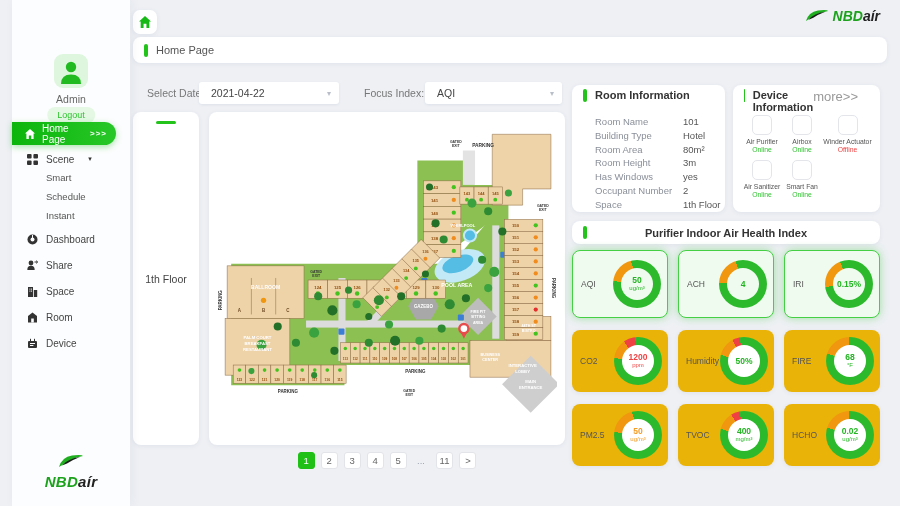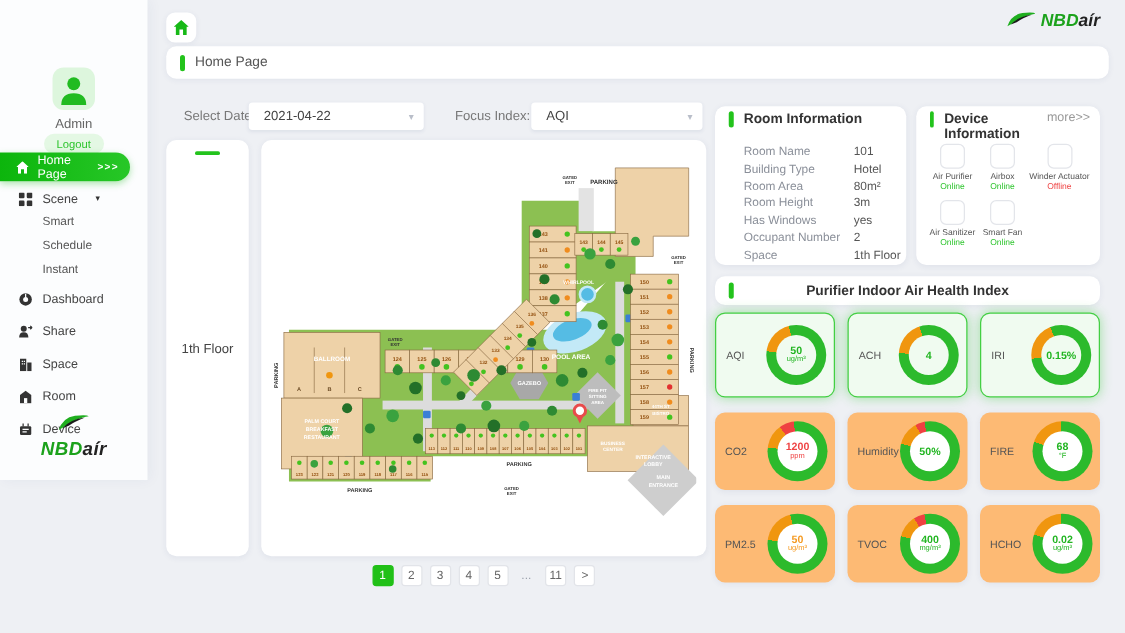--- a/index.html
+++ b/index.html
@@ -1,21 +1,21 @@
 <!DOCTYPE html>
 <html><head>
 <meta charset="utf-8">
 <style>
 *{margin:0;padding:0;box-sizing:border-box}
 html,body{width:900px;height:506px}
 body{font-family:"Liberation Sans",sans-serif;background:#eef0f4;position:relative;overflow:hidden;color:#444}
 .abs{position:absolute}
 .card{background:#fff;border-radius:8px;box-shadow:0 1px 5px rgba(40,60,110,.07)}
 
-.sidebar{position:absolute;left:0;top:0;width:118px;height:384px;background:#fcfdfe;box-shadow:2px 0 10px rgba(40,60,110,.05);z-index:5}
+.sidebar{position:absolute;left:12px;top:0;width:118px;height:506px;background:#fcfdfe;box-shadow:2px 0 10px rgba(40,60,110,.05);z-index:5}
 .avatar{position:absolute;left:42px;top:54px;width:34px;height:34px;border-radius:9px;background:#ddf6dd;overflow:hidden}
 .avatar svg{display:block;margin:4px auto 0}
 .admin{position:absolute;top:93px;width:100%;text-align:center;font-size:10.5px;color:#666}
 .logout{position:absolute;top:107px;left:50%;transform:translateX(-50%);background:#e4f8e4;color:#2fc52f;font-size:9px;padding:3px 10px;border-radius:9px;cursor:pointer}
 .active-pill{position:absolute;top:122px;left:0;width:104px;height:23px;background:linear-gradient(90deg,#0cb50c,#27c727);border-radius:0 12px 12px 0;display:flex;align-items:center;color:#fff;font-size:10px;box-shadow:0 2px 6px rgba(20,180,20,.35)}
 .active-pill .hicon{margin:0 7px 0 13px;display:flex}
 .active-pill .arr{margin-left:auto;margin-right:9px;font-size:8px;font-weight:bold;letter-spacing:1px}
 .side-item{position:absolute;left:0;width:118px;height:18px;display:flex;align-items:center;font-size:10px;color:#444;cursor:pointer}
 .side-item .si{width:11px;height:11px;margin:0 8px 0 15px;display:flex}
 .side-sub{position:absolute;left:34px;font-size:9.5px;color:#555;cursor:pointer}
@@ -44,39 +44,39 @@
 .mapcard{left:209px;top:112px;width:356px;height:333px;overflow:hidden}
 .mapcard svg{display:block;margin:7px auto 0}
 
 .pager{left:209px;top:452px;width:356px;display:flex;justify-content:center;gap:6px}
 .page{min-width:17px;height:17px;background:#fff;border:1px solid #e2e4e9;border-radius:3px;font-size:9.5px;color:#666;display:flex;align-items:center;justify-content:center;cursor:pointer;padding:0 3px}
 .page.active{background:#21c017;border-color:#21c017;color:#fff}
 .page.dots{border:none;background:transparent;color:#9aa0ab;cursor:default}
 
 .panel-title{display:flex;height:24px}
 .panel-title b{font-size:11px;color:#333}
-.more{margin-left:auto;margin-right:8px;font-size:10px;color:#999;cursor:pointer}
+.more{margin-left:auto;margin-right:22px;font-size:13px;color:#999;cursor:pointer}
 .ricard{left:572px;top:85px;width:153px;height:127px;padding-top:4px}
 .ri-rows{padding:2px 0 6px 23px}
 .ri-row{display:flex;font-size:9.5px;line-height:13.8px}
 .ri-row .rl{width:88px;color:#8a8f99}
 .ri-row .rv{color:#555}
 .devcard{left:733px;top:85px;width:147px;height:127px;padding-top:4px}
 .dev-grid{display:grid;grid-template-columns:44px 36px 55px;padding:2px 0 0 7px;row-gap:7px}
 .dev{display:flex;flex-direction:column;align-items:center;cursor:pointer}
 .dev-box{width:20px;height:20px;border:1px solid #e3e5ea;border-radius:5px;background:#fff}
 .dev-name{font-size:6.8px;color:#555;margin-top:3px;white-space:nowrap}
 .dev-status{font-size:6.8px;margin-top:1px}
 .dev-status.on{color:#2fc52f}
 .dev-status.off{color:#ef4545}
 .hdrcard{left:572px;top:221px;width:308px;height:23px;display:flex;align-items:center}
 .hdrcard b{position:absolute;width:100%;text-align:center;font-size:11px;color:#333}
 
 #gauge-grid{position:absolute;left:572px;top:250px;width:308px;display:grid;grid-template-columns:repeat(3,96px);column-gap:10px;row-gap:12px}
-.gcard{height:62px;background:#fdba74;border-radius:8px;box-shadow:0 1px 5px rgba(40,60,110,.07);position:relative;cursor:pointer}
+.gcard{height:62px;background:#eab308;border-radius:8px;box-shadow:0 1px 5px rgba(40,60,110,.07);position:relative;cursor:pointer}
 .gcard.hl{height:68px;background:#f0fbf0;border:1.5px solid #44cf44;box-shadow:0 0 9px rgba(60,205,60,.45)}
 .glabel{position:absolute;left:8px;top:50%;transform:translateY(-50%);font-size:8.5px;color:#555}
 .donut{position:absolute;right:6px;top:50%;transform:translateY(-50%);width:48px;height:48px;border-radius:50%;display:flex;align-items:center;justify-content:center}
 .hole{width:32px;height:32px;border-radius:50%;background:#fff;display:flex;flex-direction:column;align-items:center;justify-content:center}
 .gcard.hl .hole{background:#f0fbf0}
 .gval{font-size:8.5px;font-weight:bold;line-height:9px}
 .gunit{font-size:6px;line-height:7px}
 </style>
 </head>
 <body>

